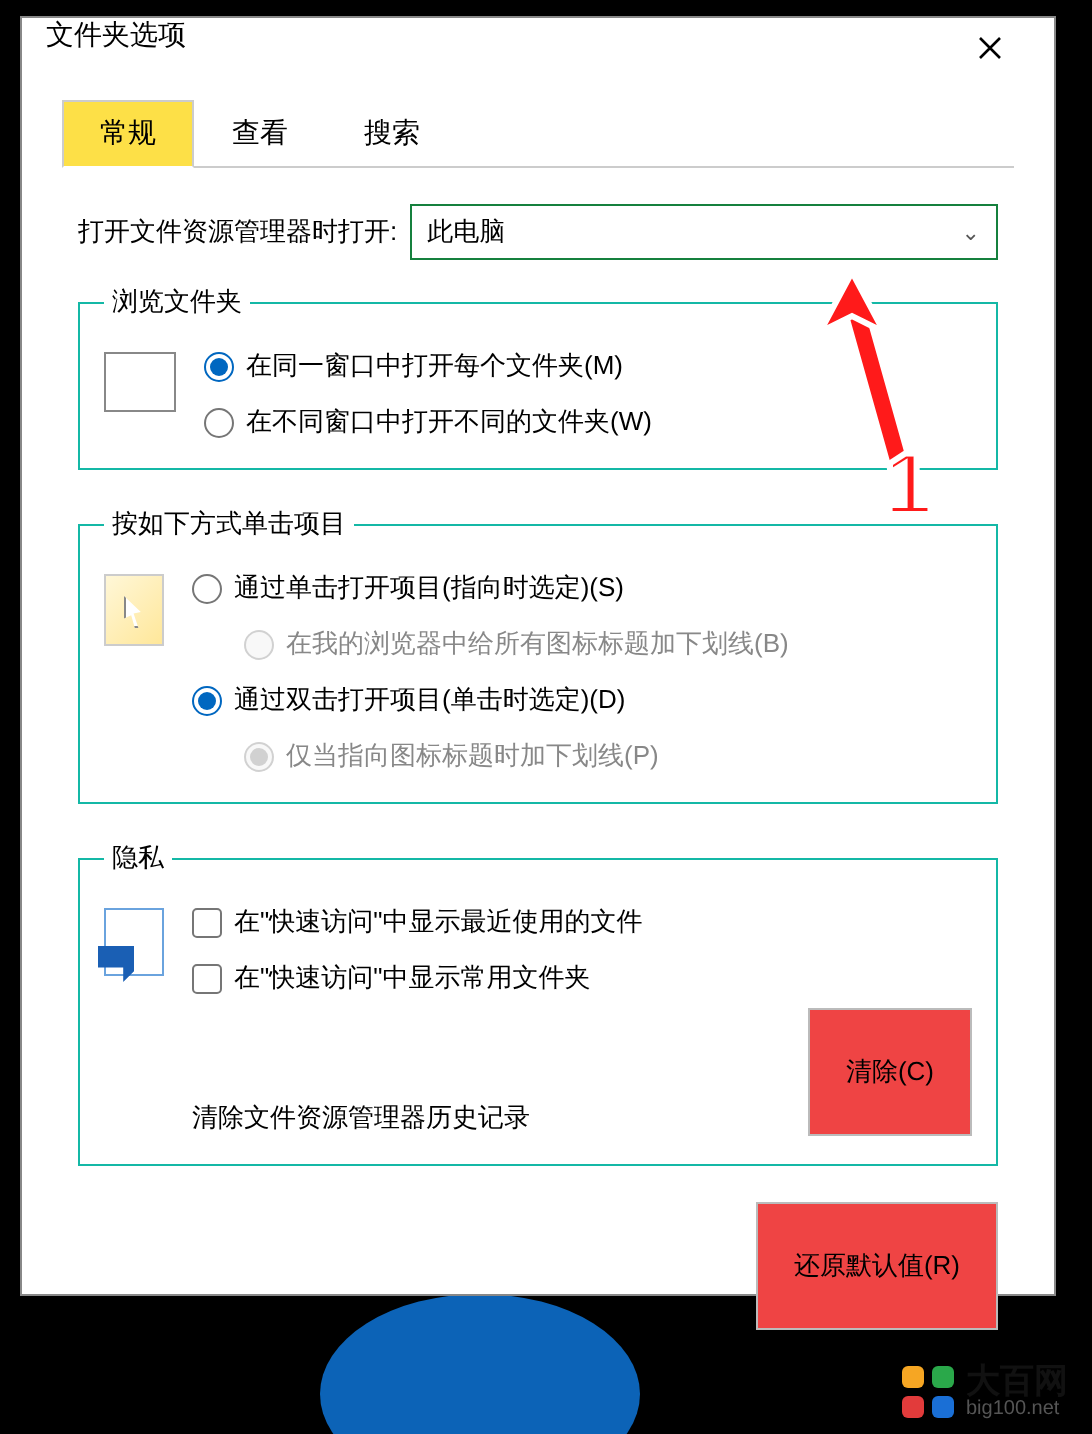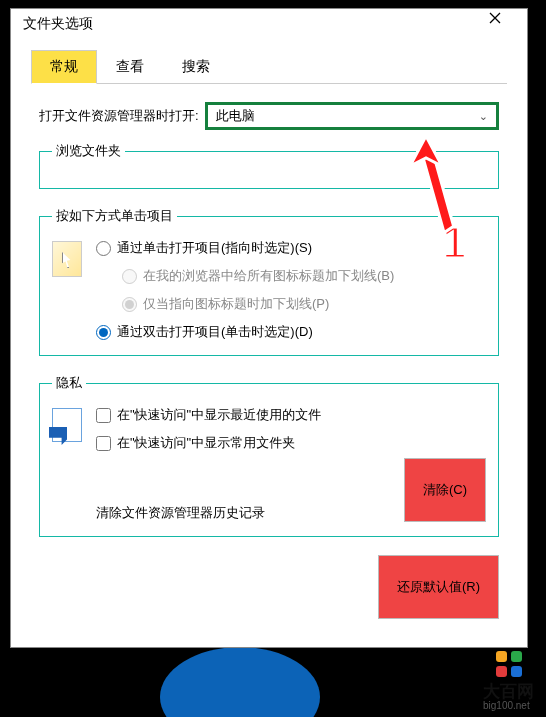--- a/index.html
+++ b/index.html
@@ -15,23 +15,23 @@
 .win {
   position: absolute;
   left: 10px; top: 8px;
   width: 518px; height: 640px;
   background: #fff;
   border: 1px solid #888;
 }
 .titlebar {
   display: flex;
   justify-content: space-between;
-  align-items: flex-end;
+  align-items: flex-start;
   height: 40px;
-  padding: 16px 12px;
+  padding: 0 12px;
 }
 .title { font-size: 14px; }
 .close-btn {
   width: 40px; height: 30px;
   display: flex; align-items: center; justify-content: center;
   cursor: pointer;
   font-size: 16px;
 }
 .tabs {
   display: flex;
@@ -57,21 +57,21 @@
 }
 .row-open {
   display: flex;
   align-items: center;
   gap: 6px;
   margin-bottom: 12px;
 }
 .row-open label { font-size: 13px; }
 .dropdown {
   flex: 1;
-  border: 3px solid #15803d;
+  border: 1px solid #15803d;
   height: 28px;
   display: flex;
   align-items: center;
   justify-content: space-between;
   padding: 0 8px;
   cursor: pointer;
   font-size: 13px;
 }
 .dropdown .chev { font-size: 11px; color: #555; }
 fieldset {
@@ -175,21 +175,20 @@
 }
 
 .watermark {
   position: absolute;
   right: 12px;
   bottom: 6px;
   display: flex;
   align-items: center;
   gap: 4px;
   pointer-events:none;
-  flex-direction:column;
 }
 .wm-logo {
   width: 30px; height: 30px;
 }
 .wm-text { line-height: 1.05; text-align:left; }
 .wm-text .big { font-size: 17px; font-weight: 700; color:#111; }
 .wm-text .small { font-size: 10px; color:#555; }
 .bg-blob {
   position:absolute;
   left: 160px; bottom: -30px;
@@ -225,42 +224,55 @@
     <div class="row-open">
       <label>打开文件资源管理器时打开:</label>
       <div class="dropdown">
         <span>此电脑</span>
         <span class="chev">⌄</span>
       </div>
     </div>
 
     <fieldset>
       <legend>浏览文件夹</legend>
+      <div class="icon-cell">
+        <div class="icon-box"></div>
+        <div class="opts">
+          <label class="opt-row">
+            <input type="radio" name="browse" checked="" style="">
+            <span>在同一窗口中打开每个文件夹(M)</span>
+          </label>
+          <label class="opt-row">
+            <input type="radio" name="browse" style="">
+            <span>在不同窗口中打开不同的文件夹(W)</span>
+          </label>
+        </div>
+      </div>
     </fieldset>
 
     <fieldset>
       <legend>按如下方式单击项目</legend>
       <div class="icon-cell">
         <div class="icon-click"></div>
         <div class="opts">
           <label class="opt-row">
             <input type="radio" name="click" style="">
             <span>通过单击打开项目(指向时选定)(S)</span>
           </label>
           <label class="opt-row sub">
             <input type="radio" name="under" disabled="" style="">
             <span>在我的浏览器中给所有图标标题加下划线(B)</span>
           </label>
+          <label class="opt-row">
+            <input type="radio" name="click" checked="" style="">
+            <span>通过双击打开项目(单击时选定)(D)</span>
+          </label>
           <label class="opt-row sub">
             <input type="radio" name="under" disabled="" checked="" style="">
             <span>仅当指向图标标题时加下划线(P)</span>
-          </label>
-          <label class="opt-row">
-            <input type="radio" name="click" checked="" style="">
-            <span>通过双击打开项目(单击时选定)(D)</span>
           </label>
         </div>
       </div>
     </fieldset>
 
     <fieldset>
       <legend>隐私</legend>
       <div class="icon-cell">
         <div class="icon-privacy"></div>
         <div class="opts">

